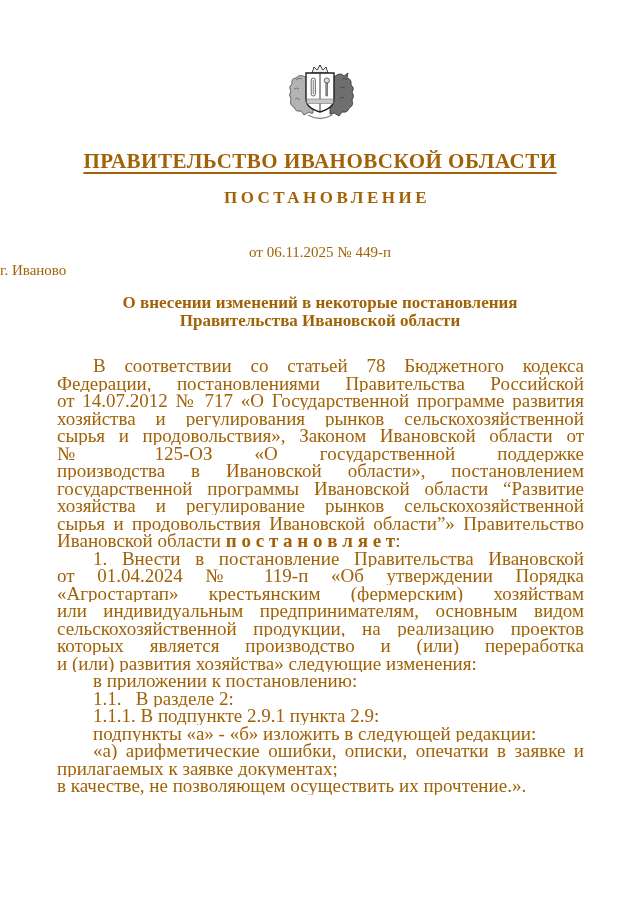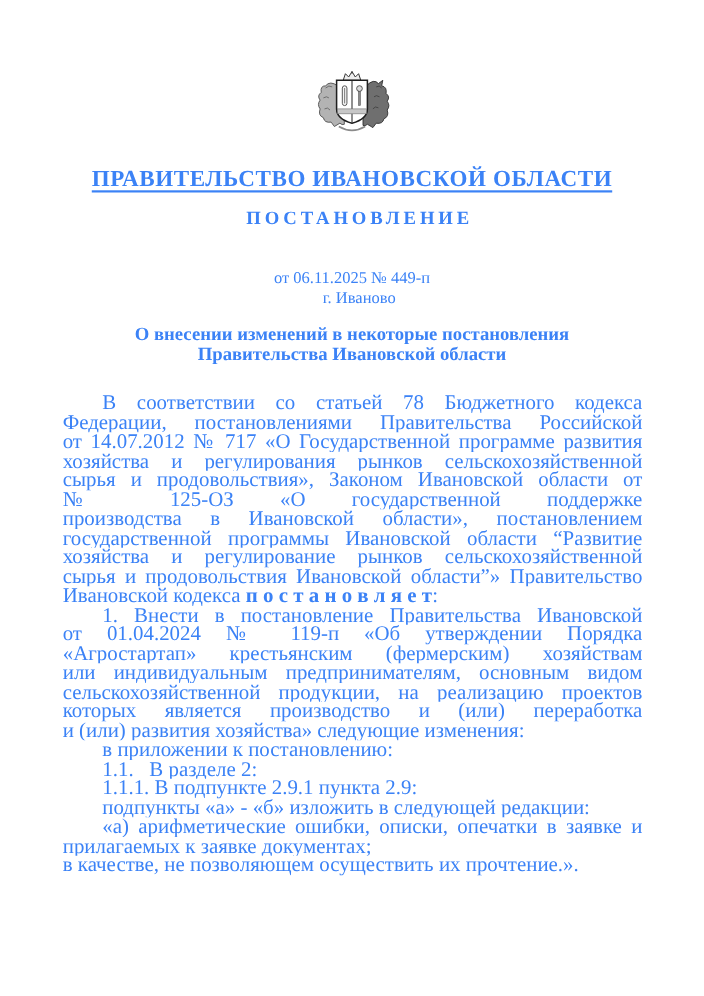--- a/index.html
+++ b/index.html
@@ -1,21 +1,21 @@
 <!DOCTYPE html>
 <html lang="ru"><head>
 <meta charset="utf-8">
 <style>
   html, body { margin: 0; padding: 0; background: #ffffff; }
   .page {
     position: relative;
     width: 640px;
     height: 862px;
     background: #ffffff;
-    color: #3b82f6;
+    color: #a16207;
     font-family: "Liberation Serif", "DejaVu Serif", serif;
     overflow: hidden;
     border-radius: 24px;
   }
   .emblem-wrap {
     padding-top: 63px;
     text-align: center;
   }
   .org-name {
     margin-top: 22px;
@@ -37,24 +37,22 @@
     letter-spacing: 3.5px;
     padding-left: 14px;
   }
   .date-line {
     margin-top: 35px;
     text-align: center;
     font-size: 15px;
     line-height: 18px;
   }
   .city-line {
-    text-align: center;
     font-size: 15px;
     line-height: 18px;
-    padding-left: 13px;
   }
   .subject {
     margin-top: 15px;
     text-align: center;
     font-weight: bold;
     font-size: 17px;
     line-height: 18px;
   }
   .doc-body {
     width: 527px;
@@ -122,21 +120,21 @@
       <div class="line indent"><span>В соответствии со статьей 78 Бюджетного кодекса Российской</span></div>
       <div class="line"><span>Федерации, постановлениями Правительства Российской Федерации</span></div>
       <div class="line"><span>от 14.07.2012 № 717 «О Государственной программе развития сельского</span></div>
       <div class="line"><span>хозяйства и регулирования рынков сельскохозяйственной продукции,</span></div>
       <div class="line"><span>сырья и продовольствия», Законом Ивановской области от 30.10.2008</span></div>
       <div class="line"><span>№ 125-ОЗ «О государственной поддержке сельскохозяйственного</span></div>
       <div class="line"><span>производства в Ивановской области», постановлением Правительства</span></div>
       <div class="line"><span>государственной программы Ивановской области “Развитие сельского</span></div>
       <div class="line"><span>хозяйства и регулирование рынков сельскохозяйственной продукции,</span></div>
       <div class="line"><span>сырья и продовольствия Ивановской области”» Правительство</span></div>
-      <div class="line last"><span>Ивановской кодекса </span><span class="b">п о с т а н о в л я е т</span><span>:</span></div>
+      <div class="line last"><span>Ивановской области </span><span class="b">п о с т а н о в л я е т</span><span>:</span></div>
       <div class="line indent"><span>1. Внести в постановление Правительства Ивановской области</span></div>
       <div class="line"><span>от 01.04.2024 № 119-п «Об утверждении Порядка предоставления грантов</span></div>
       <div class="line"><span>«Агростартап» крестьянским (фермерским) хозяйствам</span></div>
       <div class="line"><span>или индивидуальным предпринимателям, основным видом деятельности</span></div>
       <div class="line"><span>сельскохозяйственной продукции, на реализацию проектов создания</span></div>
       <div class="line"><span>которых является производство и (или) переработка</span></div>
       <div class="line last"><span>и (или) развития хозяйства» следующие изменения:</span></div>
       <div class="line indent last"><span>в приложении к постановлению:</span></div>
       <div class="line indent last"><span>1.1.&nbsp;&nbsp;&nbsp;В разделе 2:</span></div>
       <div class="line indent last"><span>1.1.1. В подпункте 2.9.1 пункта 2.9:</span></div>

